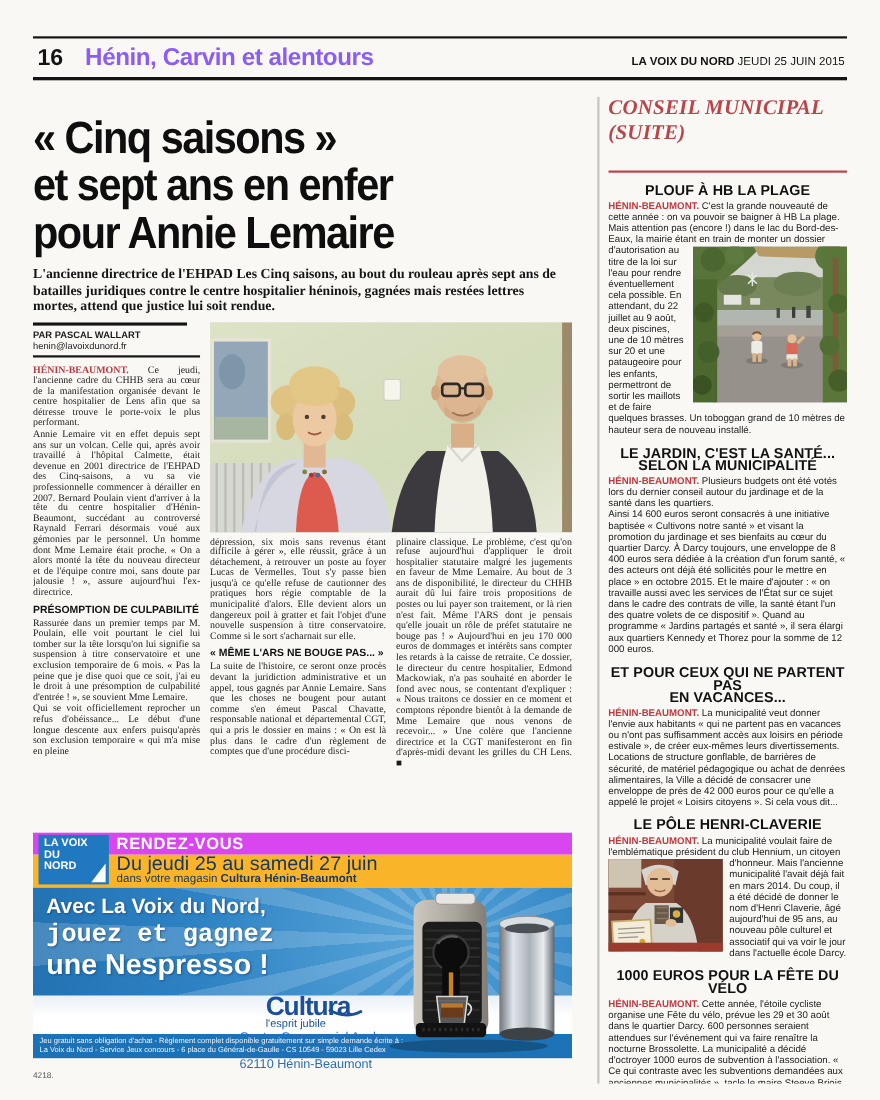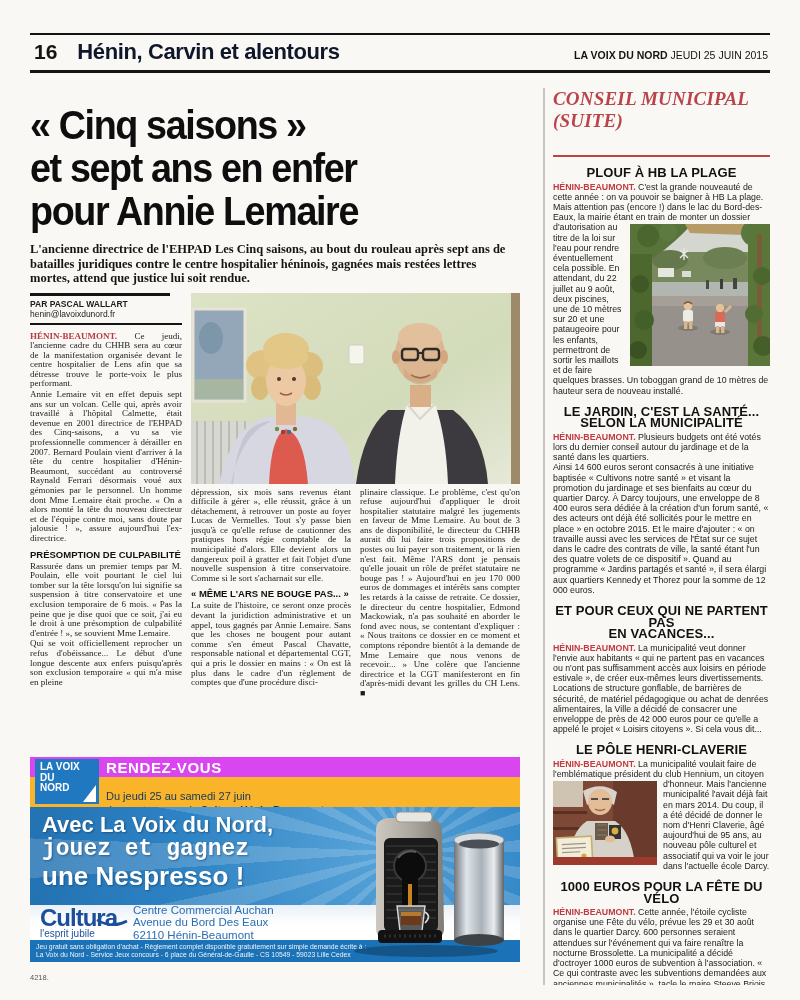--- a/index.html
+++ b/index.html
@@ -4,21 +4,21 @@
 <style>
   html,body{margin:0;padding:0;}
   body{width:800px;height:1000px;background:#f9f8f5;font-family:"Liberation Serif",serif;color:#1c1c1c;position:relative;overflow:hidden;}
   .page{position:absolute;inset:0;border-radius:12px;}
 
   
   .hdr{position:absolute;left:30px;top:33px;width:740px;}
   .hdr-rule-top{height:2px;background:#141414;}
   .hdr-row{display:flex;align-items:baseline;padding:4px 2px 5px 4px;}
   .page-num{font-family:"Liberation Sans",sans-serif;font-weight:bold;font-size:21px;color:#141414;}
-  .section-title{font-family:"Liberation Sans",sans-serif;font-weight:bold;font-size:22px;color:#0f172a;margin-left:20px;letter-spacing:-0.4px;}
+  .section-title{font-family:"Liberation Sans",sans-serif;font-weight:bold;font-size:22px;color:#8b5cf6;margin-left:20px;letter-spacing:-0.4px;}
   .hdr-right{margin-left:auto;font-family:"Liberation Sans",sans-serif;font-size:10.5px;color:#141414;}
   .masthead{font-weight:bold;}
   .hdr-rule-bottom{height:3px;background:#141414;}
 
   
   .article{position:absolute;left:30px;top:104px;width:490px;}
   .headline{font-family:"Liberation Sans",sans-serif;font-weight:bold;font-size:41px;line-height:43px;letter-spacing:-1.5px;color:#0e0e0e;transform:scaleX(0.92);transform-origin:0 0;white-space:nowrap;}
   .standfirst{margin-top:9px;font-weight:bold;font-size:12.5px;line-height:14.5px;color:#151515;width:486px;}
   .art-cols{display:flex;gap:9px;margin-top:7px;}
   .colA{width:152px;height:460px;overflow:hidden;}
@@ -43,32 +43,32 @@
   .sb-head{font-weight:bold;font-size:13px;line-height:11.5px;margin-bottom:3px;color:#111;white-space:pre-line;letter-spacing:0.1px;text-align:center;}
   .sb-body{font-size:8.8px;line-height:10.2px;color:#222;white-space:pre-line;}
   .sb-loc{color:#c03a40;font-weight:bold;}
   .ph-right{float:right;width:140px;height:142px;margin:2px 0 3px 5px;background:#cfd2cc;}
   .ph-left{float:left;width:104px;height:84px;margin:2px 6px 2px 0;background:#7d4836;}
 
   
   .ad{position:absolute;left:30px;top:757px;width:490px;height:205px;font-family:"Liberation Sans",sans-serif;}
   .ad-topband{height:20px;background:#d946ef;color:#fff;font-weight:bold;font-size:15px;letter-spacing:0.6px;display:flex;align-items:center;padding-left:76px;}
   .ad-orangeband{height:30px;background:#f9b42a;padding-left:76px;color:#16365f;}
-  .ad-date{font-size:11px;line-height:15px;padding-top:12px;}
+  .ad-date{font-size:18px;line-height:15px;padding-top:1px;}
   .ad-store{font-size:10.5px;line-height:12px;}
   .ad-logo{position:absolute;left:5px;top:2px;width:64px;height:45px;background:#2079c0;color:#fff;font-weight:bold;font-size:10px;line-height:10.5px;padding:3px 0 0 5px;box-sizing:border-box;z-index:4;}
   .ad-sail{position:absolute;right:3px;bottom:2px;width:0;height:0;border-left:13px solid transparent;border-bottom:17px solid #fff;}
   .ad-main{position:relative;height:98px;background:radial-gradient(circle at 70% 42%,#57a3d8 0%,#2e83c4 55%,#2372b2 100%);overflow:hidden;}
   .ad-main::before{content:"";position:absolute;inset:-60px;background:repeating-conic-gradient(from 0deg at 72% 48%,rgba(255,255,255,0.16) 0deg 6deg,rgba(255,255,255,0) 6deg 14deg);}
   .ad-head{position:relative;padding:7px 0 0 12px;color:#fff;font-weight:bold;text-shadow:1px 1px 2px rgba(10,40,70,0.45);z-index:2;}
-  .ad-l1{font-size:22px;line-height:22px;}
+  .ad-l1{font-size:19px;line-height:22px;}
   .ad-l2{font-size:23px;line-height:26px;font-family:Liberation Mono, monospace;}
   .ad-l3{font-size:26px;line-height:29px;}
   .machine{position:absolute;right:12px;top:53px;width:162px;height:147px;z-index:3;}
-  .ad-white{height:35px;background:linear-gradient(#e9f0f7,#ffffff 55%);display:flex;align-items:center;padding-left:10px;box-sizing:border-box;}
+  .ad-white{height:35px;background:linear-gradient(#e9f0f7,#ffffff 55%);display:flex;align-items:center;padding-left:10px;box-sizing:border-box;flex-direction:column;}
   .cultura-wrap{color:#1b4f9c;position:relative;}
   .cultura-name{font-weight:bold;font-size:24px;line-height:22px;letter-spacing:-1px;}
   .cultura-tag{font-size:10px;line-height:10px;margin-top:0px;}
   .ad-address{margin-left:16px;color:#2a6db5;font-size:11.5px;line-height:12.5px;white-space:pre-line;}
   .ad-fine{height:22px;background:#1b72b6;color:#eef4fa;font-size:6.8px;line-height:8.6px;padding:2.5px 6px;box-sizing:border-box;}
   .bottom-ref{position:absolute;left:30px;top:973px;font-family:"Liberation Sans",sans-serif;font-size:7.5px;color:#555;}
 </style>
 </head>
 <body>
 

